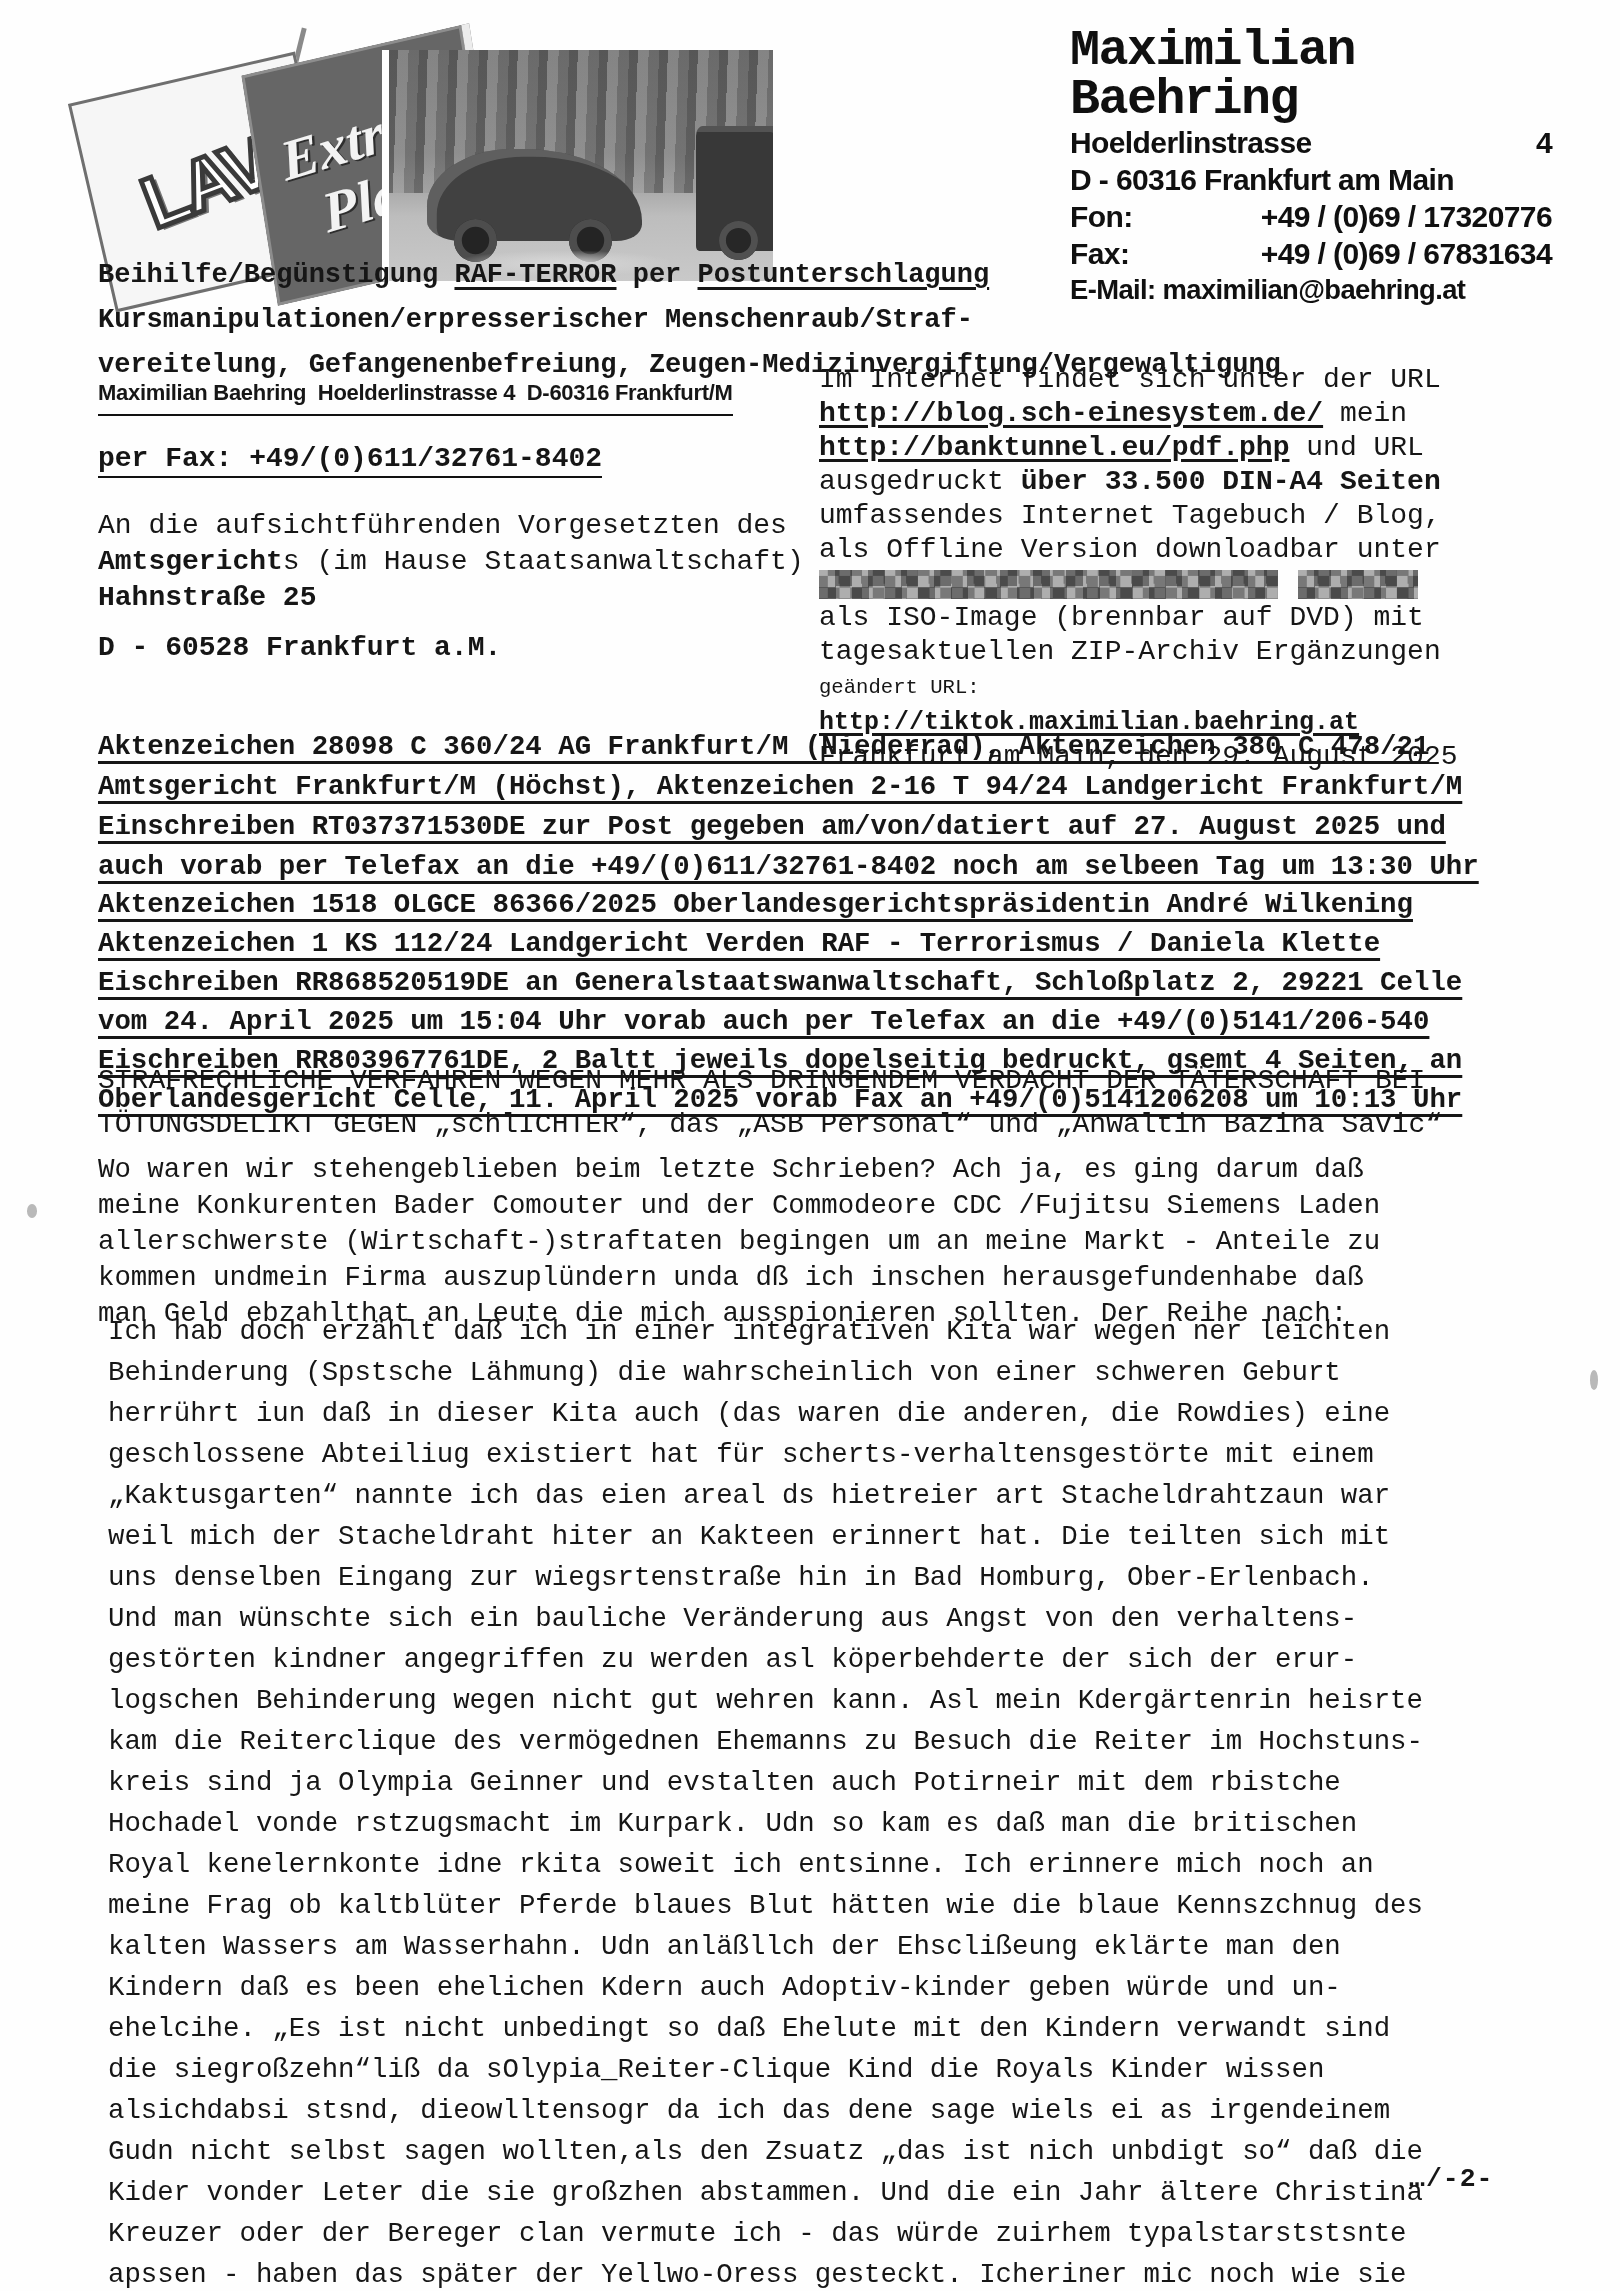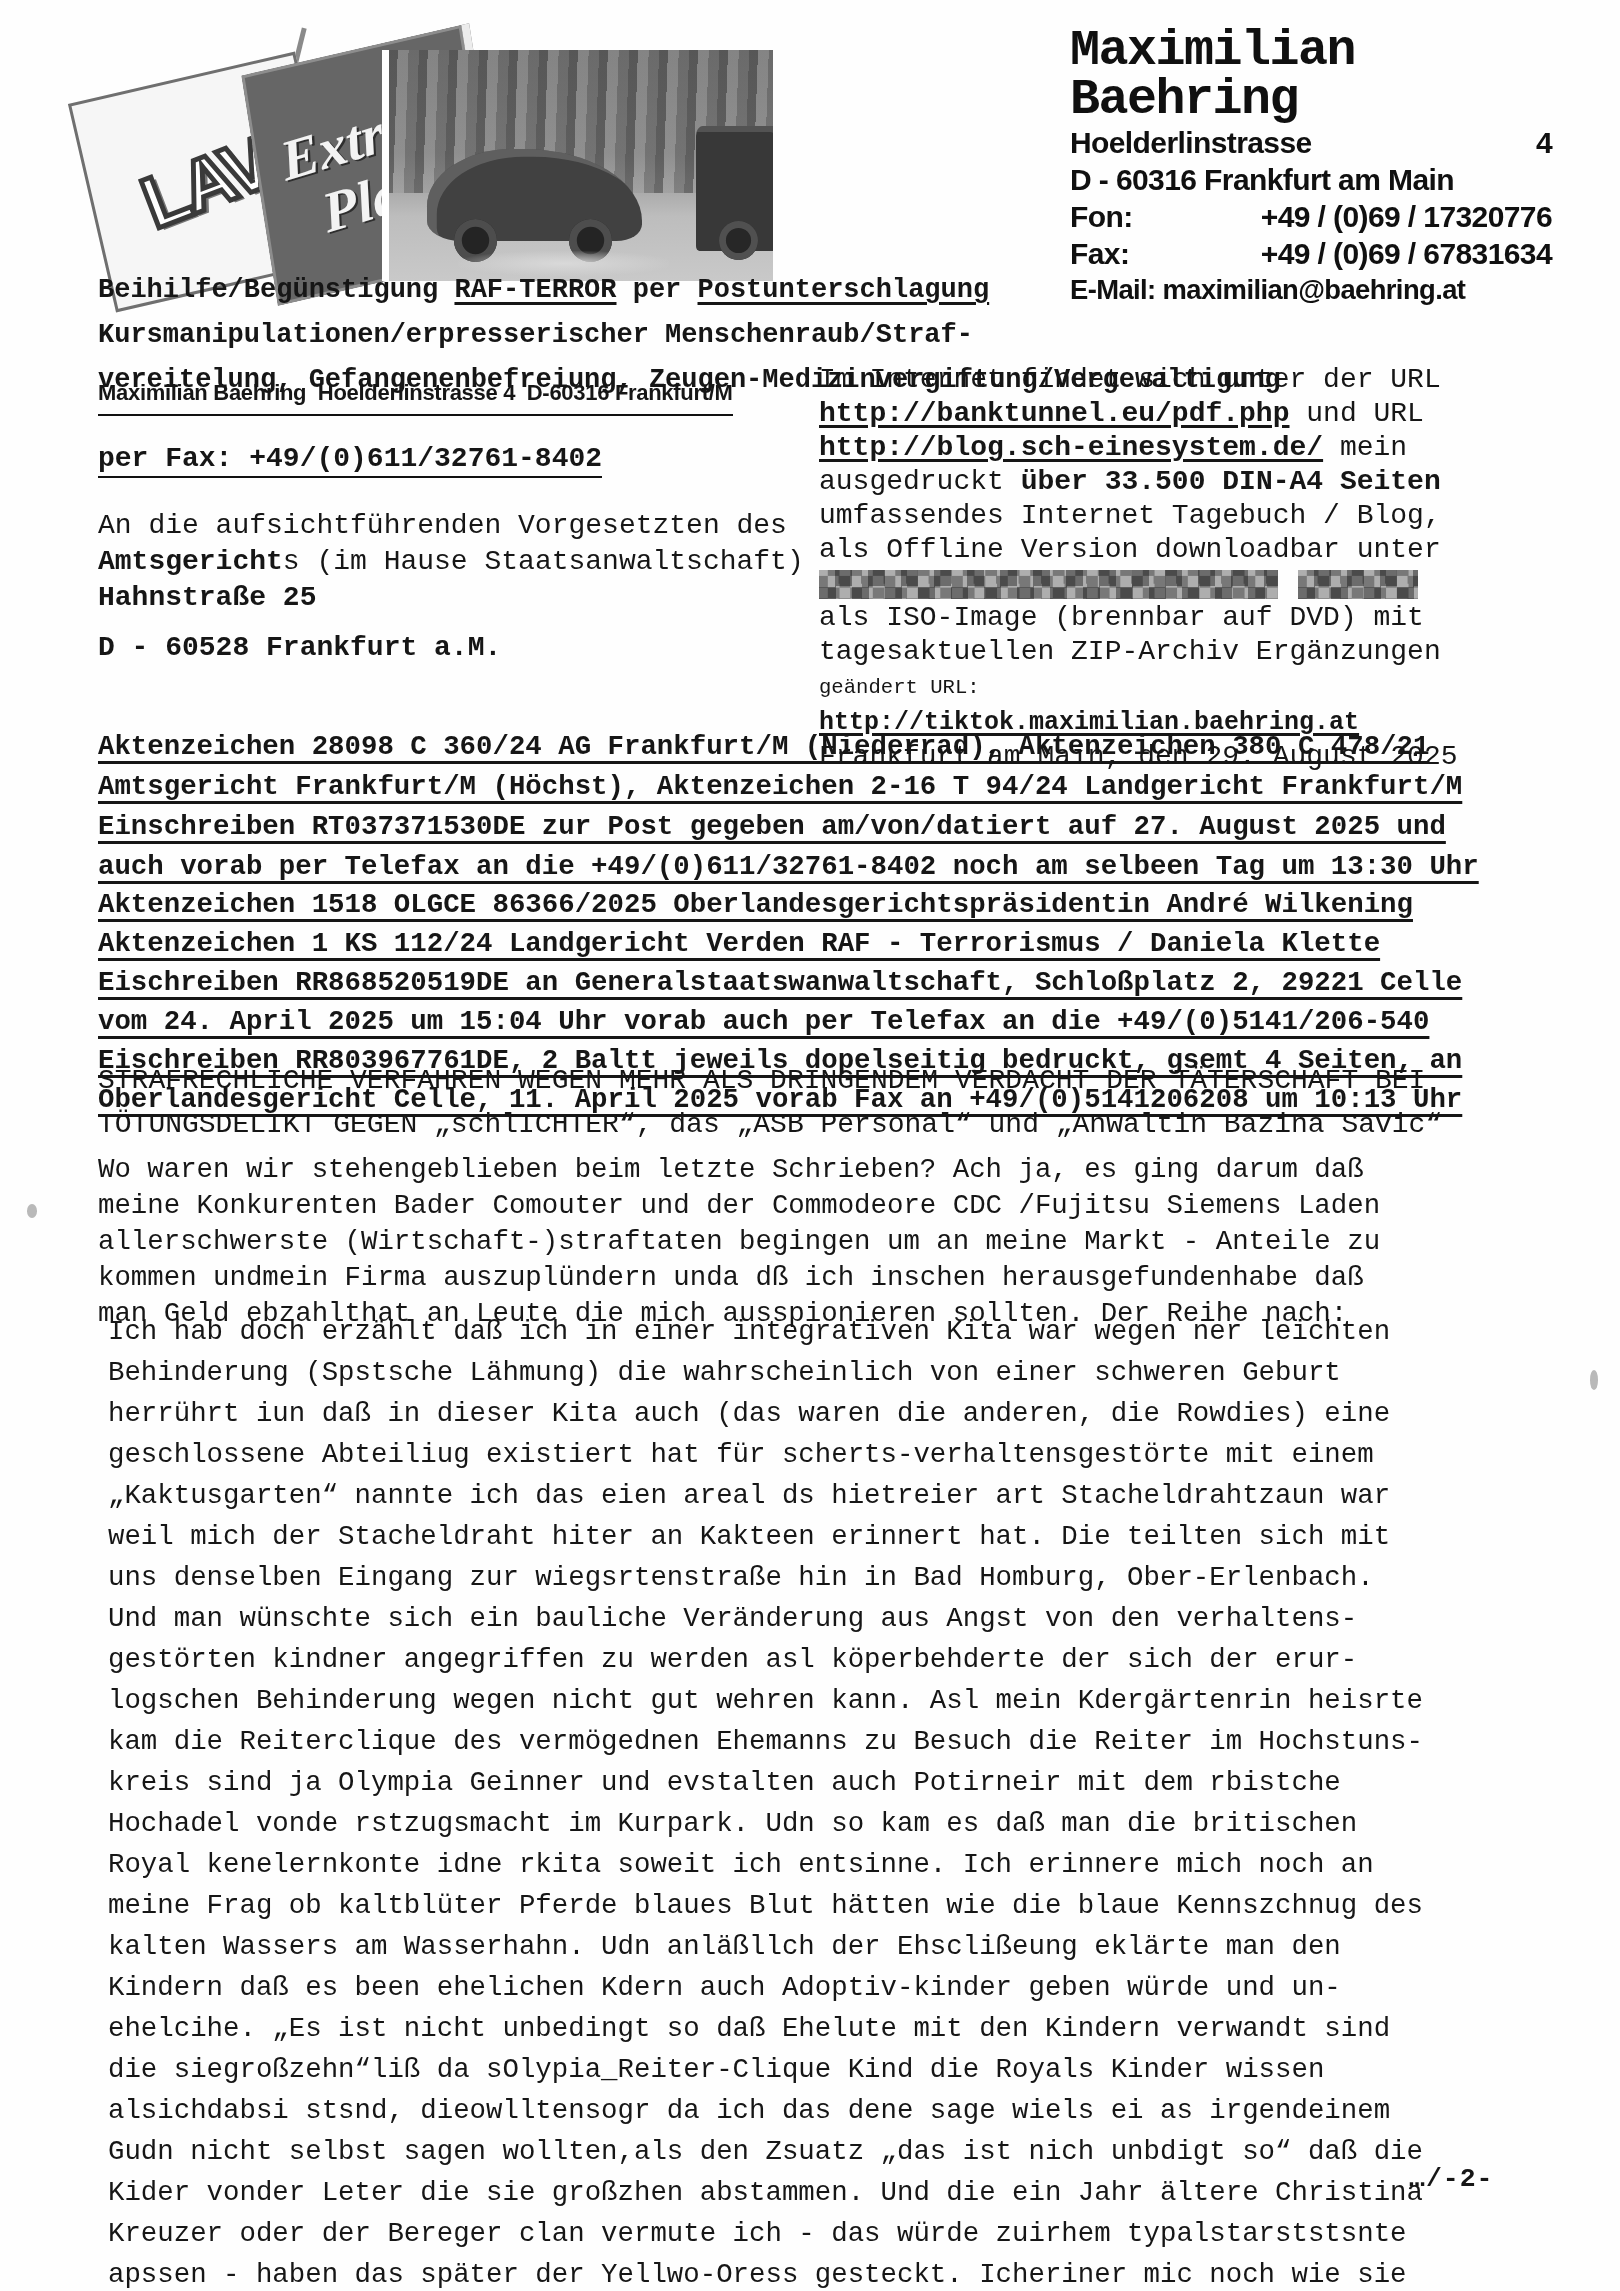--- a/index.html
+++ b/index.html
@@ -41,21 +41,21 @@
   .ground-light{left:18%;bottom:2%;width:55%;height:11%;background:radial-gradient(ellipse at center,#d9d9d9 0%,rgba(217,217,217,0) 75%);}
 
   
   #letterhead{left:1070px;top:25.5px;width:482px;font-family:"Liberation Sans",sans-serif;font-weight:bold;color:#101010;}
   .lh-name{font-size:50px;line-height:49px;letter-spacing:-1.5px;font-family:Liberation Mono, monospace;}
   .lh-row{display:flex;justify-content:space-between;font-size:30px;line-height:37px;letter-spacing:-0.6px;}
   .lh-single{font-size:30px;line-height:37px;letter-spacing:-0.6px;}
   .lh-email{font-size:27.4px;line-height:35px;letter-spacing:-0.6px;}
 
   
-  #subject{left:98px;top:268px;width:1402px;font-weight:bold;font-size:27px;line-height:45px;}
+  #subject{left:98px;top:253px;width:1402px;font-weight:bold;font-size:27px;line-height:45px;}
   .u3{text-decoration:underline;text-decoration-thickness:2.9px;text-underline-offset:4.9px;}
 
   
   #sender-line{left:98px;top:380px;font-family:"Liberation Sans",sans-serif;font-weight:bold;font-size:22px;
     letter-spacing:-0.3px;border-bottom:2.9px solid #111;padding-bottom:8px;white-space:pre;}
   #fax-line{left:98px;top:443px;font-weight:bold;font-size:28px;border-bottom:2.9px solid #111;padding-bottom:2px;white-space:pre;}
   #recipient{left:98px;top:508px;font-size:28px;line-height:36px;}
   #recipient .last{margin-top:13.7px;}
 
   
@@ -138,22 +138,22 @@
 <div id="fax-line" class="abs mono">per Fax: +49/(0)611/32761-8402</div>
 <div id="recipient" class="abs mono">
   <div>An die aufsichtführenden Vorgesetzten des</div>
   <div><span class="b">Amtsgericht</span><span>s (im Hause Staatsanwaltschaft)</span></div>
   <div class="b">Hahnstraße 25</div>
   <div class="b last">D - 60528 Frankfurt a.M.</div>
 </div>
 
 <div id="internet" class="abs mono">
   <div>Im Internet findet sich unter der URL</div>
+  <div><span class="ub">http://blog.sch-einesystem.de/</span><span> mein</span></div>
   <div><span class="ub">http://banktunnel.eu/pdf.php</span><span> und URL</span></div>
-  <div><span class="ub">http://blog.sch-einesystem.de/</span><span> mein</span></div>
   <div><span>ausgedruckt </span><span class="b">über 33.500 DIN-A4 Seiten</span></div>
   <div>umfassendes Internet Tagebuch / Blog,</div>
   <div>als Offline Version downloadbar unter</div>
   <div class="mosaic-row">
     <span class="mosaic long"></span>
     <span class="mosaic short"></span>
   </div>
   <div>als ISO-Image (brennbar auf DVD) mit</div>
   <div>tagesaktuellen ZIP-Archiv Ergänzungen</div>
   <div><span class="small-pre">geändert URL: </span><span class="ub small-url">http://tiktok.maximilian.baehring.at</span></div>

